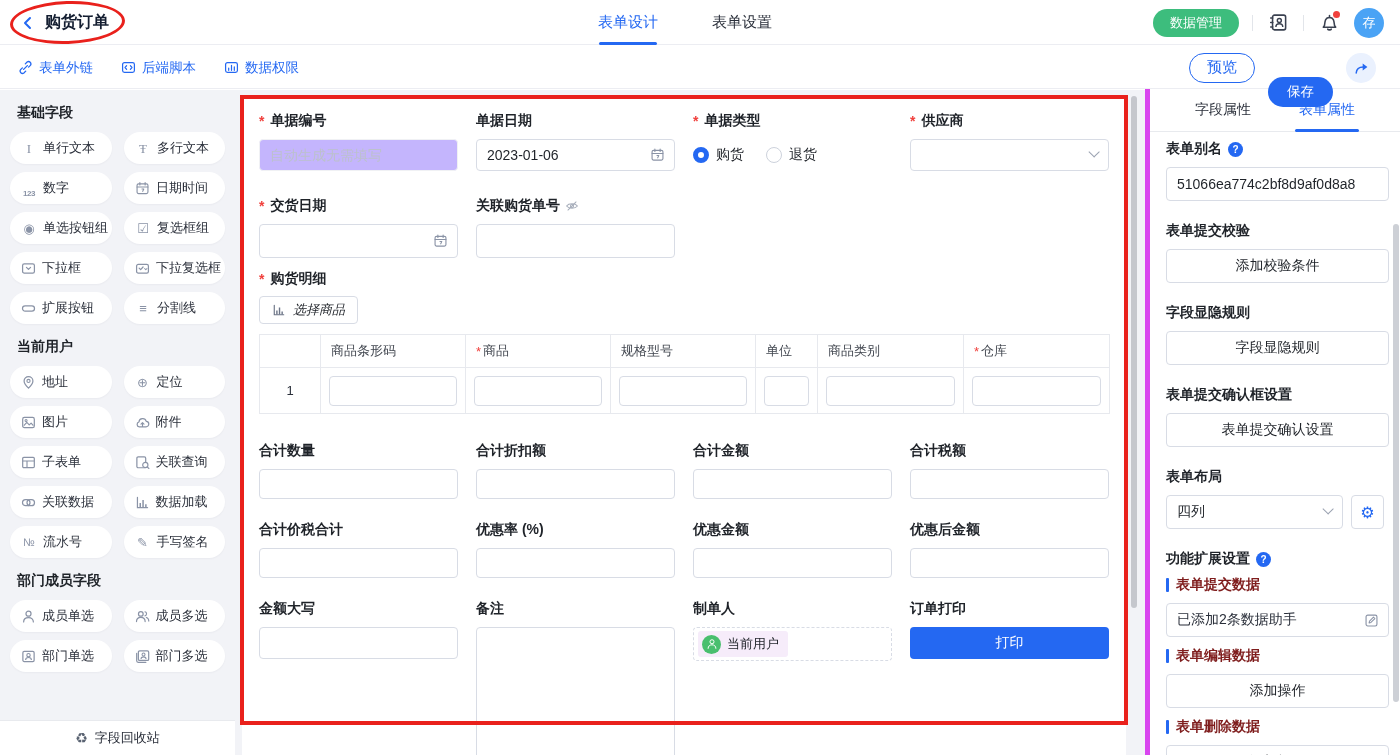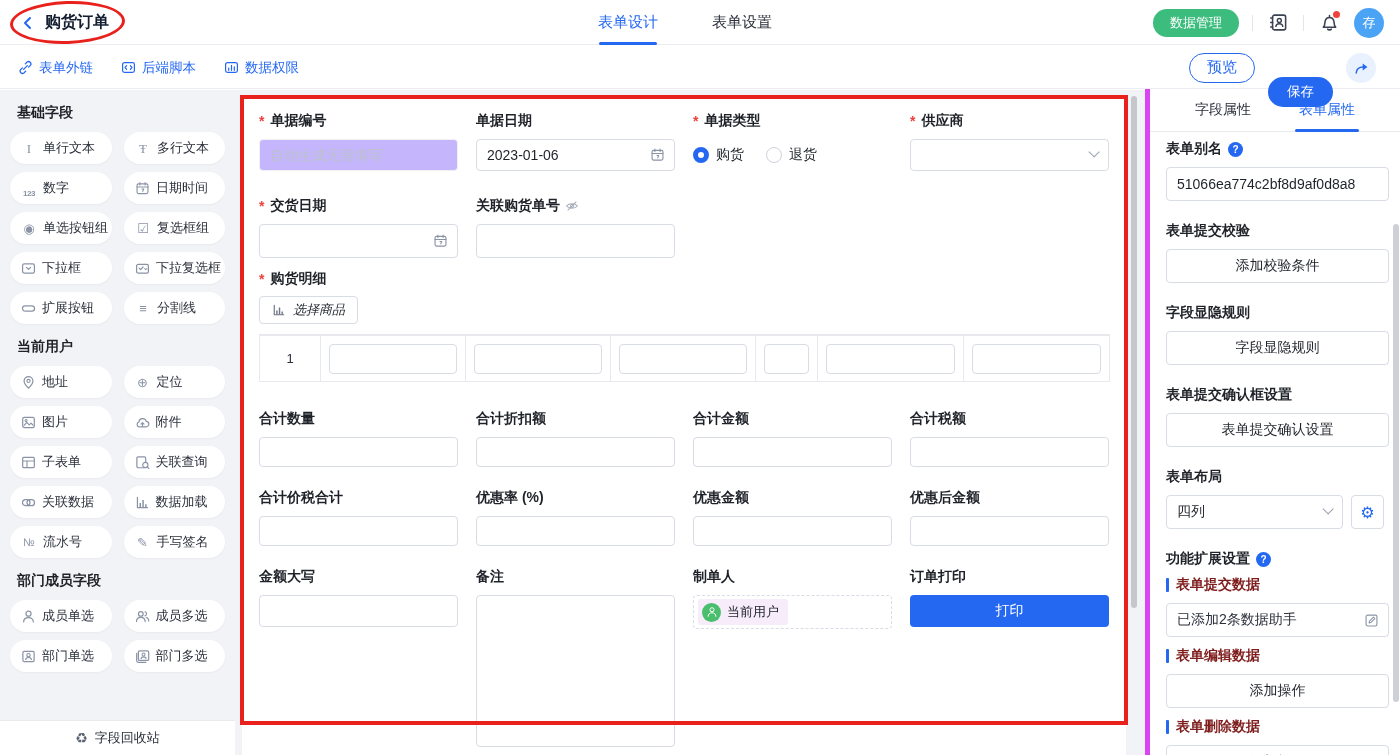--- a/index.html
+++ b/index.html
@@ -488,20 +488,29 @@
 
       <div class="mb28">
         <div class="flabel req" style="margin-bottom:0">购货明细</div>
         <button class="select-btn">
           <svg class="ic" width="14" height="14" style="color:#6b7486">
               <use href="#i-chart"></use>
             </svg>
           <span>选择商品</span>
         </button>
         <div class="dtable">
+          <div class="dt-head">
+            <div></div>
+            <div>商品条形码</div>
+            <div class="reqc">商品</div>
+            <div>规格型号</div>
+            <div>单位</div>
+            <div>商品类别</div>
+            <div class="reqc">仓库</div>
+          </div>
           <div class="dt-row">
             <div>1</div>
             <div>
                 <div class="cell-inp"></div>
               </div>
             <div>
                 <div class="cell-inp"></div>
               </div>
             <div>
                 <div class="cell-inp"></div>

